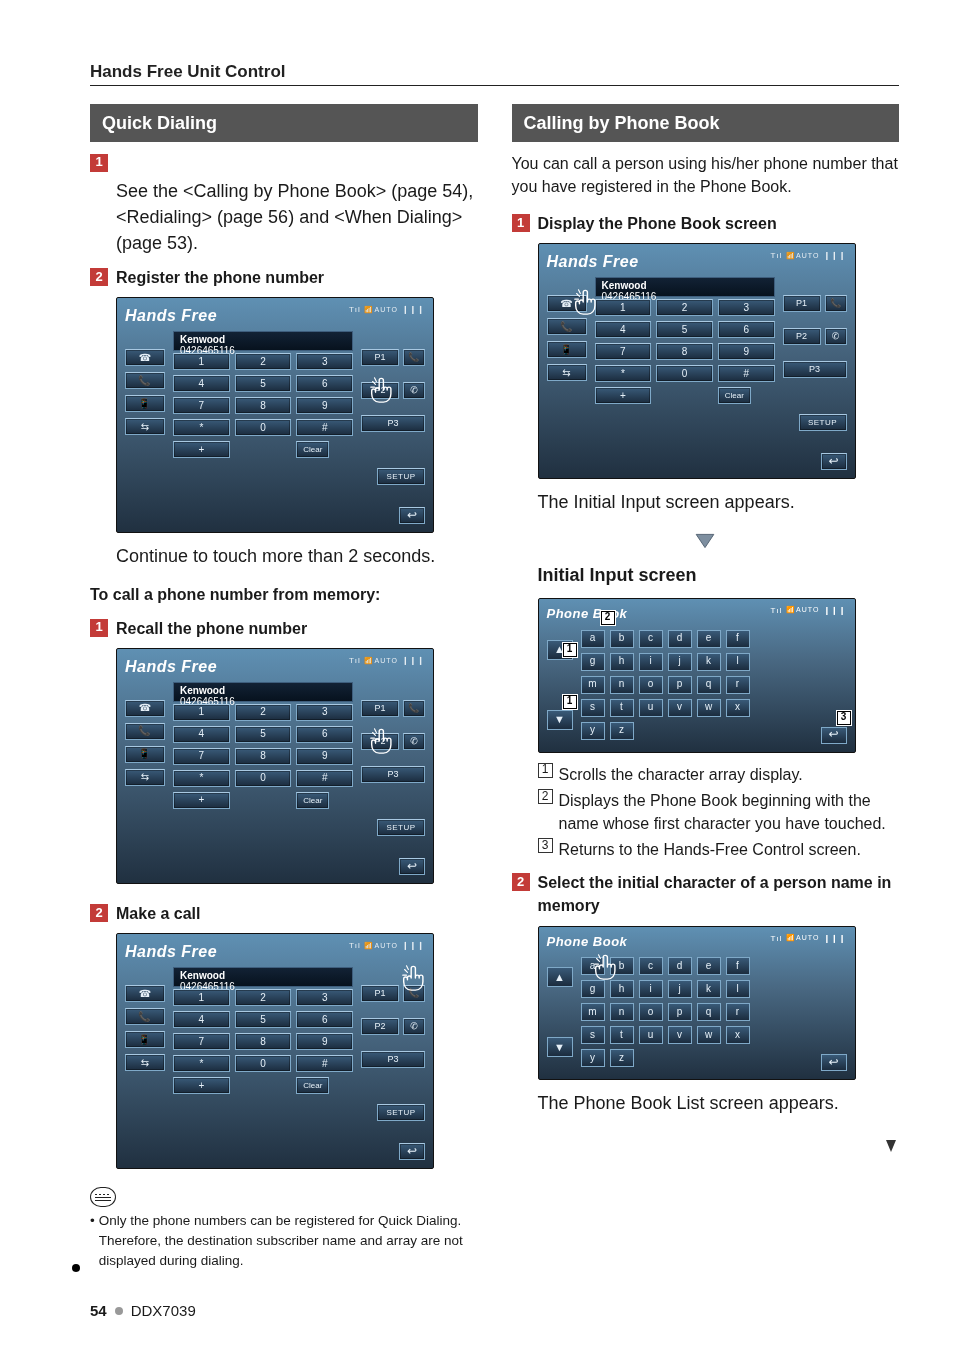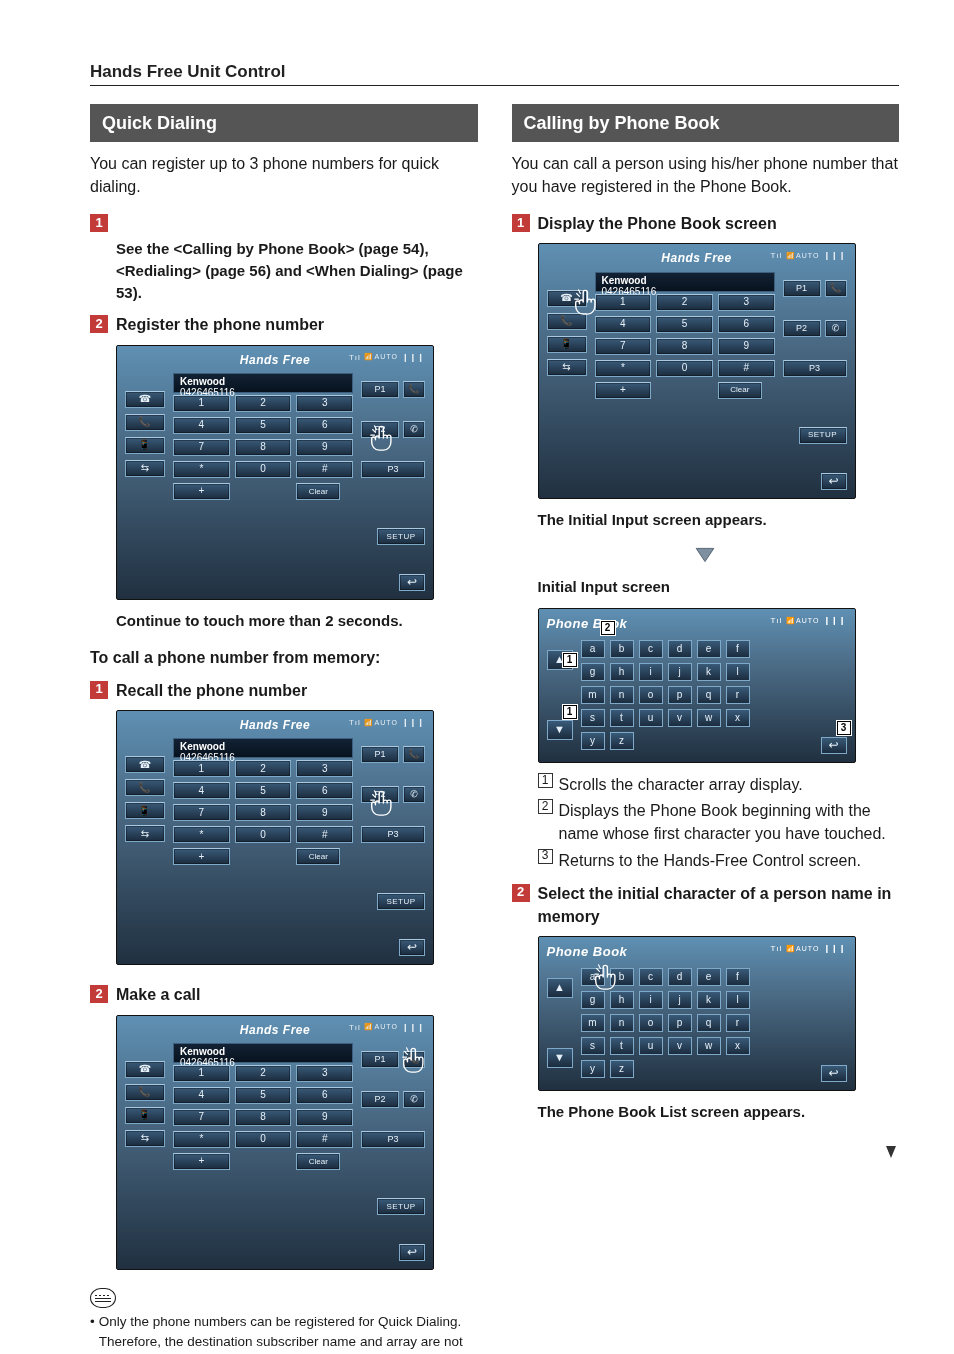--- a/index.html
+++ b/index.html
@@ -39,21 +39,21 @@
     background: #c33b38;
     color: #fff;
     font-weight: 700;
     font-size: 13px;
     width: 18px; height: 18px;
     display: flex; align-items: center; justify-content: center;
     margin-top: 2px;
     flex-shrink: 0;
   }
   .step-text { font-weight: 700; font-size: 16px; }
-  .indent { margin-left: 26px; font-size: 15px; margin-bottom: 10px; font-weight: bold; }
+  .indent { margin-left: 26px; font-size: 18px; margin-bottom: 10px; }
   .mock-indent { margin-left: 26px; margin-top: 8px; margin-bottom: 10px; }
   .callout-box {
     border: 1px solid #333;
     font-size: 12px;
     width: 15px; height: 15px;
     display: inline-flex;
     align-items: center; justify-content: center;
     margin-right: 6px;
     vertical-align: text-top;
     flex-shrink: 0;
@@ -85,21 +85,21 @@
   .mock {
     width: 318px;
     background: linear-gradient(180deg,#5f90b3 0%, #496882 40%, #203040 100%);
     border: 1px solid #111;
     border-radius: 2px;
     color: #fff;
     font-size: 10px;
     padding: 6px 8px 8px 8px;
     position: relative;
   }
-  .mock .mtitle { font-weight: 700; font-style: italic; font-size: 12px; letter-spacing: .5px; text-align: center; }
+  .mock .mtitle { font-weight: 700; font-style: italic; font-size: 16px; letter-spacing: .5px; }
   .mock .topright { position: absolute; top: 6px; right: 8px; font-size: 8px; letter-spacing: 1px; display:flex; gap:4px; align-items:center;}
   .mock .topright span { opacity:.85; }
   .mock .body { display: flex; gap: 8px; margin-top: 4px; }
   .mock .lcol { width: 40px; display: flex; flex-direction: column; gap: 6px; margin-top: 18px; }
   .mock .lbtn, .mock .pbtn, .mock .kbtn, .mock .sbtn, .mock .cbtn, .mock .rbtn {
     background: linear-gradient(180deg,#395a78 0%,#1b2c3e 100%);
     border: 1px solid #7fa9c8;
     border-top-color:#a9c9e2;
     height: 17px;
     display: flex; align-items: center; justify-content: center;
@@ -116,27 +116,27 @@
     padding: 2px 6px;
     font-size: 10px;
     line-height: 11px;
     margin-bottom: 2px;
   }
   .mock .display .l1 { font-weight: 700; }
   .mock .keypad { display: grid; grid-template-columns: repeat(3, 1fr); gap: 5px; }
   .mock .kbtn { height: 17px; font-size: 10px; }
   .mock .krow-plus { display:grid; grid-template-columns: 1fr 1fr 1fr; gap:5px; margin-top:5px; }
   .mock .krow-plus .kbtn.empty, .mock .krow-extra .kbtn.empty { visibility:hidden; }
-  .mock .rcol { width: 64px; display: flex; flex-direction: column; gap: 23px; margin-top: 8px; text-align: center; }
+  .mock .rcol { width: 64px; display: flex; flex-direction: column; gap: 16px; margin-top: 18px; text-align: center; }
   .mock .prow { display: flex; gap: 4px; }
   .mock .pbtn { flex: 1; font-size: 9px; }
   .mock .pbtn.sm { width: 22px; flex: 0 0 22px; }
   .mock .spacer { flex: 1; }
   .mock .sbtn { font-size: 8px; letter-spacing: .5px; width: 48px; align-self: flex-end; margin-top: 4px; }
-  .mock .cbtn { font-size: 8px; width: 44px; }
+  .mock .cbtn { font-size: 8px; width: 33px; }
   .mock .ret { align-self: flex-end; width: 26px; height: 17px; margin-top: 6px; }
   .mock .rbtn.ret { font-size: 12px; }
   .mock .finger {
     position: absolute;
     width: 30px; height: 30px;
     pointer-events: none;
   }
   .mock .finger svg { width: 30px; height: 30px; }
 
   
@@ -184,38 +184,37 @@
     border:1px solid #000;
     width:14px; height:14px;
     font-size:10px; font-weight:700;
     display:flex; align-items:center; justify-content:center;
     box-shadow: 0 0 0 1px #fff;
   }
   .pbmock .finger { position:absolute; width:30px; height:30px; }
   .pbmock .finger svg { width:30px; height:30px; }
 
   .footer { margin-top: 30px; font-size: 15px; display:flex; align-items:center; gap:8px; }
-  .footer .pg { font-weight: 400; }
+  .footer .pg { font-weight: 700; }
   .footer .dot { width:8px; height:8px; background:#999; border-radius:50%; display:inline-block; }
 
   .edge-dot { position:absolute; left:72px; bottom:90px; width:8px; height:8px; background:#000; border-radius:50%; }
   .cont-arrow { text-align:right; padding-right:2px; margin-top:20px; }
   .cont-arrow svg { width:12px; height:14px; }
 </style>
 </head>
 <body>
 
 <div class="section-title">Hands Free Unit Control</div>
 
 <div class="cols">
 
   <div class="col">
 
     <div class="h-bar">Quick Dialing</div>
-    <div class="para">You can register up to 3 phone numbers for quick dialing.</div>
 
 
     <div class="step-line">
       <div class="step-num">1</div>
     </div>
     <div class="indent">See the &lt;Calling by Phone Book&gt; (page 54), &lt;Redialing&gt; (page 56) and &lt;When Dialing&gt; (page 53).</div>
 
     <div class="step-line">
       <div class="step-num">2</div>
       <div class="step-text">Register the phone number</div>

